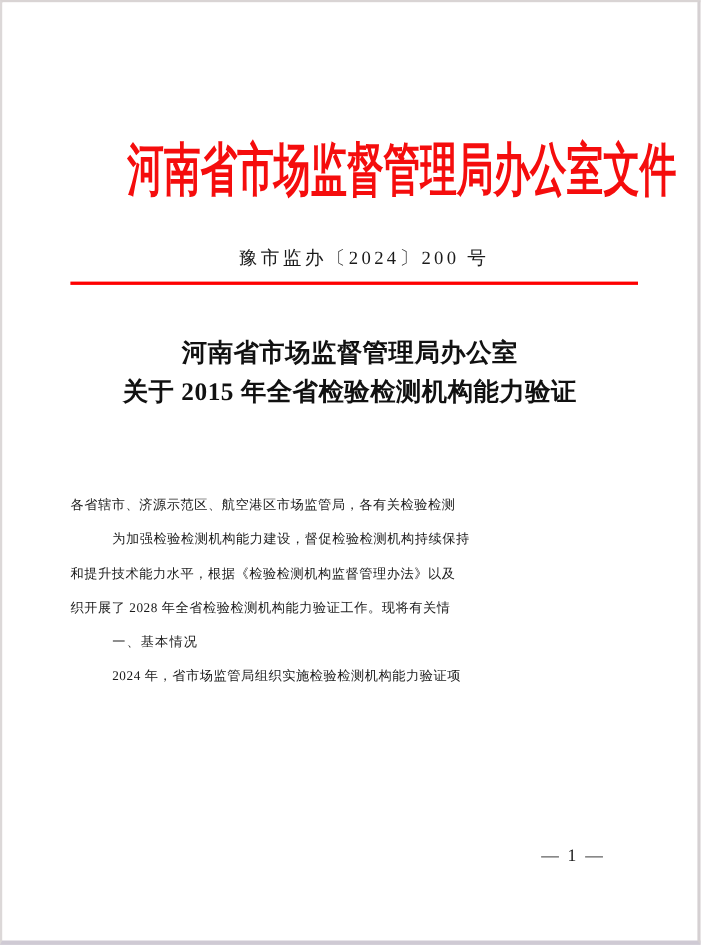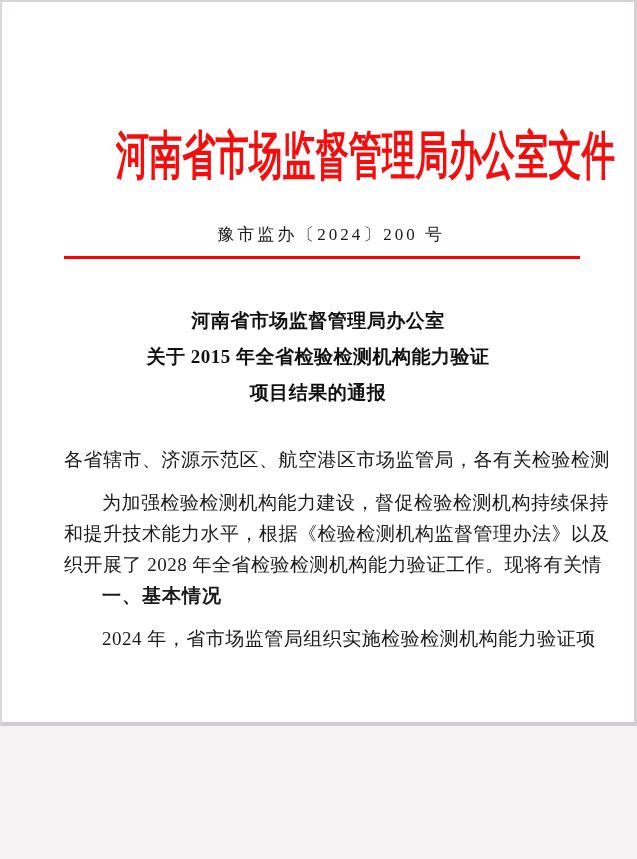--- a/index.html
+++ b/index.html
@@ -4,21 +4,21 @@
 <style>
   html, body {
     margin: 0;
     padding: 0;
     background: #f4f2f2;
     font-family: "Liberation Serif", "DejaVu Serif", serif;
   }
   .page {
     position: relative;
     width: 637px;
-    height: 726px;
+    height: 859px;
     box-sizing: border-box;
     background: #ffffff;
     border-top: 2px solid #d9d4d4;
     border-left: 2px solid #dcd8d8;
     border-right: 3px solid #d5d0d2;
     border-bottom: 4px solid #cfcad4;
     overflow: hidden;
   }
   .banner {
     position: absolute;
@@ -52,46 +52,45 @@
     width: 516px;
     height: 3px;
   }
   .doc-title {
     position: absolute;
     top: 301px;
     left: 0;
     width: 100%;
     text-align: center;
     font-weight: bold;
-    font-size: 19px;
+    font-size: 23px;
     line-height: 36px;
     color: #111111;
     letter-spacing: 0.5px;
   }
   .body-text {
     position: absolute;
     top: 442px;
     left: 62px;
     width: 518px;
-    font-size: 19px;
+    font-size: 12px;
     line-height: 31px;
     color: #1a1a1a;
     letter-spacing: 0.5px;
   }
   .body-text .line {
     height: 31px;
     white-space: nowrap;
   }
   .body-text .line.indent.first {
     text-indent: 38px;
-    margin-top: 12px;
   }
   .body-text .line.heading {
     font-family: "Liberation Sans", "DejaVu Sans", sans-serif;
-    font-weight: bold;
+    font-weight: normal;
     text-indent: 38px;
     letter-spacing: 1px;
   }
   .page-number {
     position: absolute;
     top: 768px;
     right: 84px;
     font-size: 16px;
     letter-spacing: 2px;
     color: #1a1a1a;
@@ -104,21 +103,20 @@
 
   <div class="banner" style="color: rgb(245, 13, 13);">河南省市场监督管理局办公室文件</div>
 
   <div class="doc-number">豫市监办〔2024〕200 号</div>
 
   <div class="red-rule" style="background: rgb(254, 0, 0);"></div>
 
   <div class="doc-title">
       <div>河南省市场监督管理局办公室</div>
       <div>关于 2015 年全省检验检测机构能力验证</div>
-      <div>项目结果的通报</div>
     </div>
 
   <div class="body-text">
       <div class="line salutation first">各省辖市、济源示范区、航空港区市场监管局，各有关检验检测</div>
       <div class="line indent first">为加强检验检测机构能力建设，督促检验检测机构持续保持</div>
       <div class="line indent">和提升技术能力水平，根据《检验检测机构监督管理办法》以及</div>
       <div class="line indent">织开展了 2028 年全省检验检测机构能力验证工作。现将有关情</div>
       <div class="line heading first">一、基本情况</div>
       <div class="line indent first">2024 年，省市场监管局组织实施检验检测机构能力验证项</div>
     </div>

